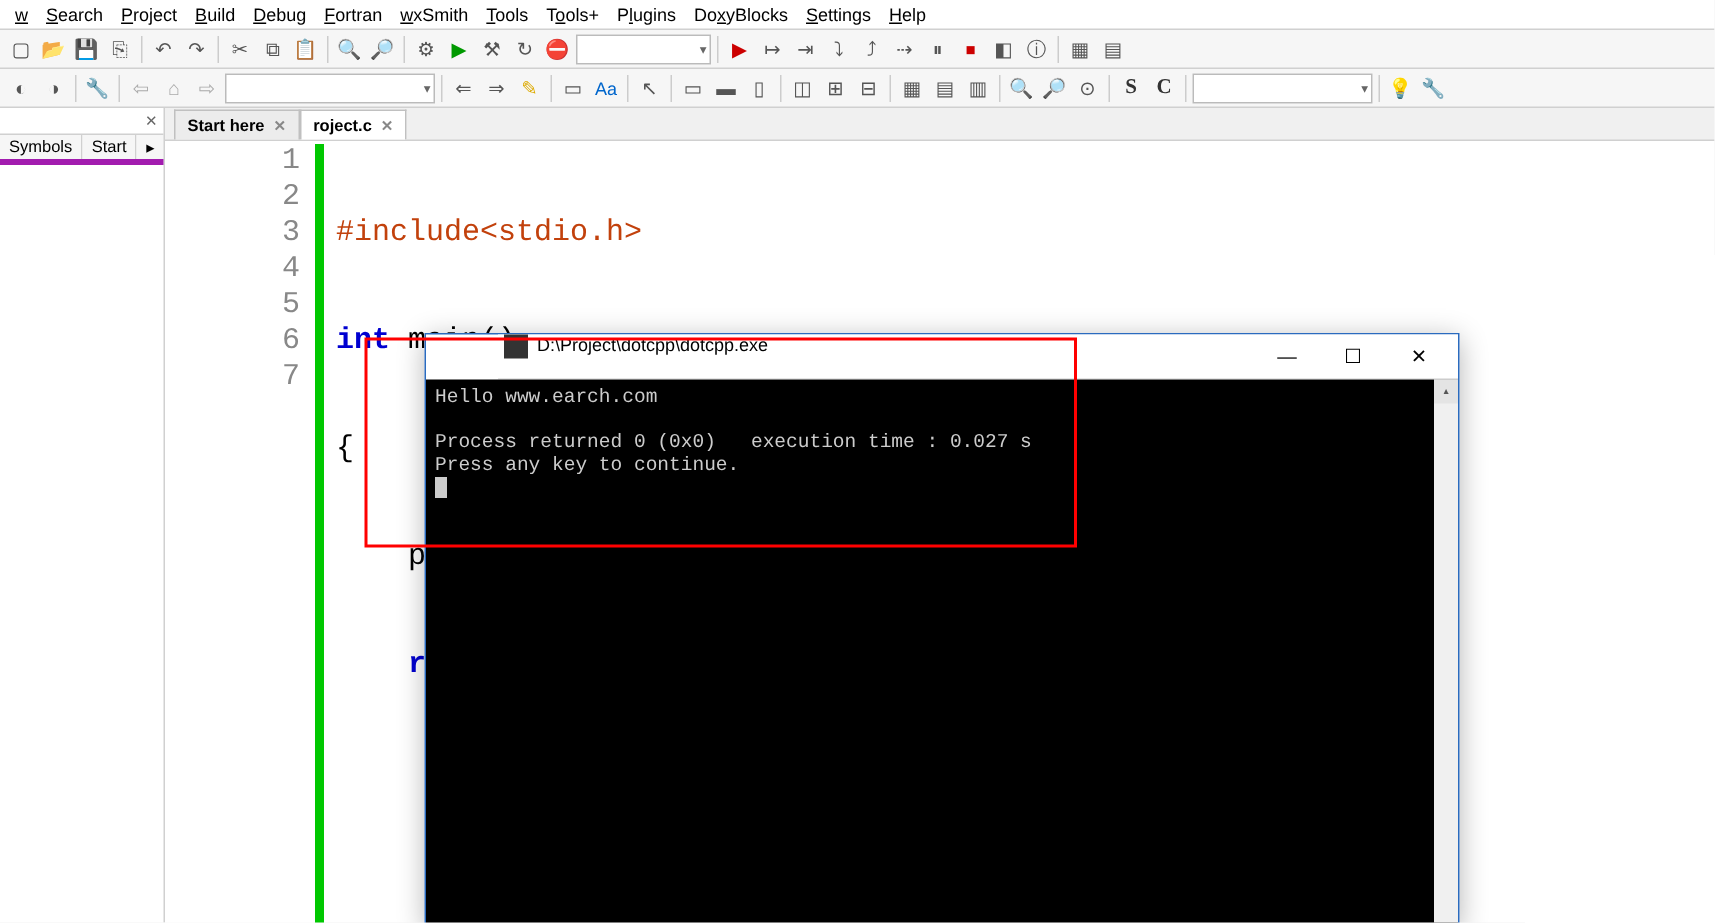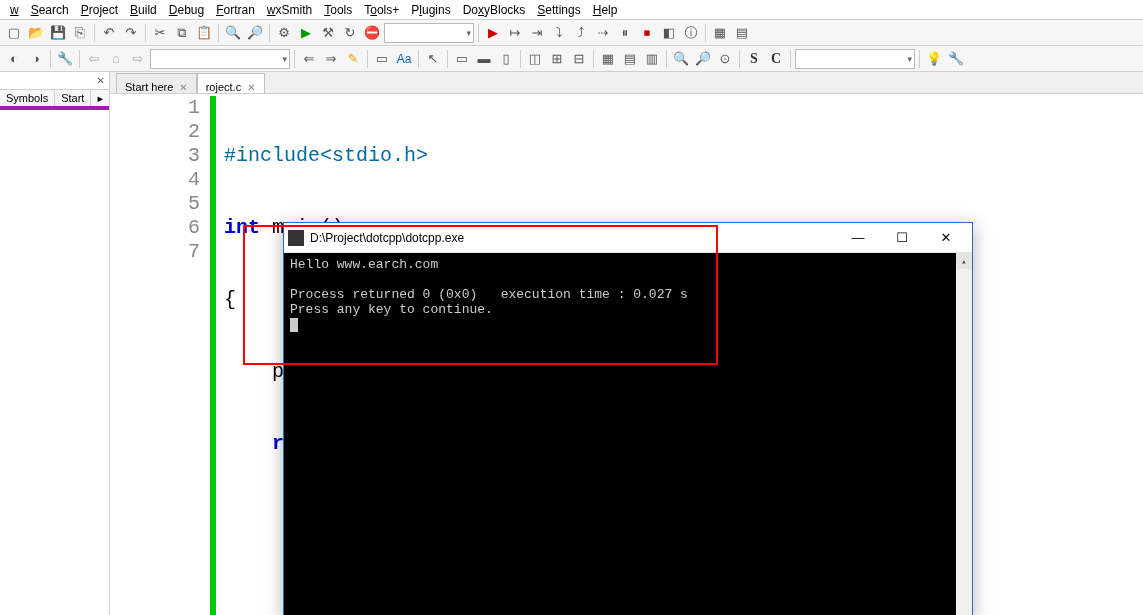--- a/index.html
+++ b/index.html
@@ -20,40 +20,40 @@
 
 .sidebar { width: 110px; background: #fff; border-right: 1px solid #d0d0d0; }
 .sidebar-top { height: 18px; border-bottom: 1px solid #d0d0d0; display:flex; align-items:center; justify-content:flex-end; padding-right:4px; }
 .sidebar-tabs { display: flex; height: 20px; border-bottom: 4px solid #a21caf; font-size: 11px; }
 .sidebar-tabs div { padding: 2px 6px; border-right: 1px solid #d0d0d0; background: #f6f6f6; }
 .sidebar-tabs .arrow { flex: 0 0 16px; display:flex; align-items:center; justify-content:center; }
 
 .editor-area { flex: 1; background: #fff; position: relative; }
 
 .tabstrip { height: 22px; background: #f0f0f0; border-bottom: 1px solid #d0d0d0; display: flex; align-items: flex-end; padding-left: 6px; gap: 0; }
-.tab { height: 20px; display: flex; align-items: flex-end; padding: 0 8px; background: #ececec; border: 1px solid #c0c0c0; border-bottom: none; font-size: 11px; gap: 6px; }
+.tab { height: 20px; display: flex; align-items: center; padding: 0 8px; background: #ececec; border: 1px solid #c0c0c0; border-bottom: none; font-size: 11px; gap: 6px; font-weight: bold; }
 .tab.active { background: #fff; }
 .tab .close { font-size: 10px; color: #888; }
 
 .code { display: flex; font-family: Consolas, "Courier New", monospace; font-size: 20px; line-height: 24px; padding-top: 2px; }
 .gutter { width: 100px; text-align: right; color: #888; padding-right: 10px; background:#fff; }
 .gutter div { height: 24px; }
 .margin-bar { width: 6px; background: #00c800; }
 .code-body { padding-left: 8px; white-space: pre; }
 .code-body div { height: 24px; }
 
-.kw-green { color: #0369a1; }
+.kw-green { color: #c2410c; }
 .kw-blue { color: #0000d0; font-weight: bold; }
 .plain { color: #000; }
 .str { color: #0000d0; }
 .num { color: #c000c0; }
 .wavy { text-decoration: underline wavy #d00000; }
 
 .console-win { position: absolute; left: 283px; top: 222px; width: 690px; height: 395px; background: #fff; border: 1px solid #2a6bbf; box-shadow: 0 4px 18px rgba(0,0,0,.3); z-index: 10; }
-.titlebar { height: 30px; background: #fff; display: flex; align-items: center; padding: 0 4px; font-size: 12px; border-bottom: 1px solid #e5e5e5; }
+.titlebar { height: 30px; background: #fff; display: flex; padding: 0 4px; font-size: 12px; border-bottom: 1px solid #e5e5e5; margin-left: 48px; }
 .titlebar .ticon { width: 16px; height: 16px; background: #333; margin-right: 6px; display:inline-block; }
 .titlebar .spacer { flex: 1; }
 .titlebar .wbtn { width: 44px; height: 28px; display: flex; align-items: center; justify-content: center; font-size: 13px; }
 .console-body { position: relative; height: calc(100% - 30px); background: #000; color: #ccc; font-family: "SimSun","Courier New",monospace; font-size: 13px; padding: 4px 6px; white-space: pre; }
 .console-scroll { position:absolute; right:0; top:0; bottom:0; width:16px; background:#f0f0f0; }
 .console-scroll .up { position:absolute; top:0; width:16px; height:16px; display:flex;align-items:center;justify-content:center;font-size:9px;color:#555;background:#e4e4e4; }
 .cursor-block { display:inline-block; width:8px; height:14px; background:#ccc; vertical-align: text-bottom; }
 
 .highlight-box { position: absolute; left: 243px; top: 225px; width: 475px; height: 140px; border: 2px solid #ff0000; z-index: 20; pointer-events: none; }
 </style>

